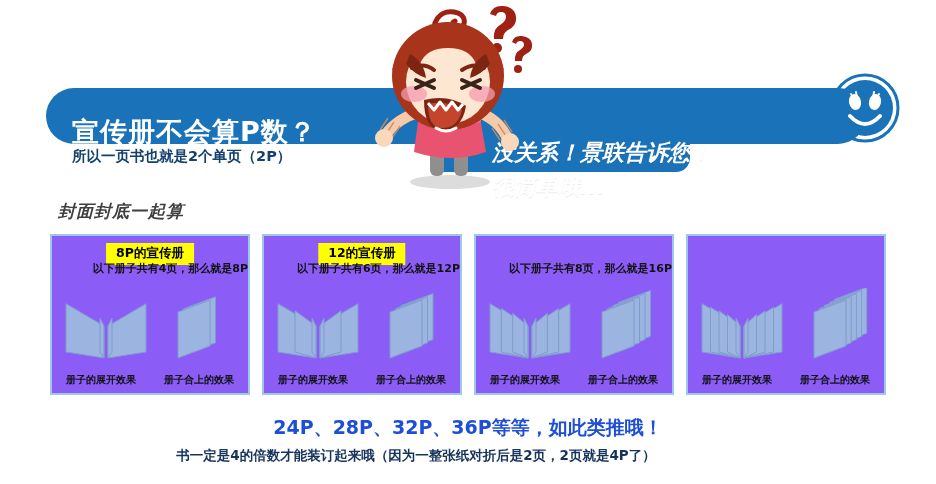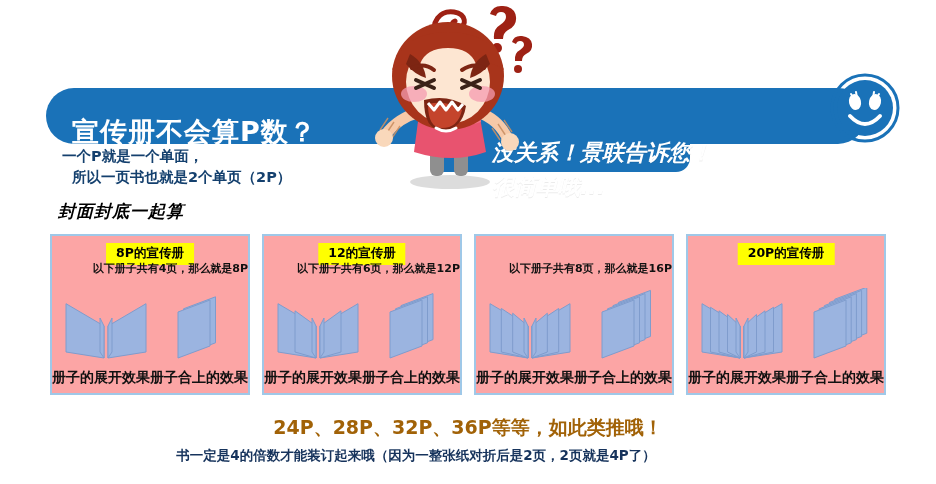--- a/index.html
+++ b/index.html
@@ -34,63 +34,63 @@
 
   .sub-note{
     position:absolute;left:62px;top:146px;width:330px;
     color:#14406e;font-size:14.5px;font-weight:bold;line-height:21px;
   }
   .sub-note span{display:block;}
   .sub-note .l2{padding-left:10px;}
 
   .section-title{
     position:absolute;left:58px;top:200px;
-    color:#000000;font-size:17px;font-weight:bold;font-style:italic;
+    color:#404040;font-size:17px;font-weight:bold;font-style:italic;
     letter-spacing:1px;white-space:nowrap;
   }
 
   
   .smiley{position:absolute;left:829px;top:72px;width:72px;height:72px;}
 
   
   .character{position:absolute;left:358px;top:2px;width:180px;height:188px;}
   .qmarks{position:absolute;left:472px;top:4px;width:70px;height:84px;}
 
   
   .cards{position:absolute;left:50px;top:234px;width:836px;height:161px;
          display:flex;gap:12px;}
   .card{
-    flex:1 1 0;border:2px solid #9fc8e8;background:#fca5a5;
+    flex:1 1 0;border:2px solid #9fc8e8;background:#8b5cf6;
     position:relative;box-sizing:border-box;
   }
   .card-title{
     position:absolute;left:50%;transform:translateX(-50%);top:7px;
     background:#ffff00;color:#000000;font-size:12.5px;font-weight:bold;
     padding:2px 10px 3px 10px;white-space:nowrap;
   }
   .card-desc{
     position:absolute;left:0;right:0;top:25px;text-align:right;
     color:#111111;font-size:11px;font-weight:bold;white-space:nowrap;
   }
   .card-art{
     position:absolute;left:0;right:0;top:48px;height:82px;
     display:flex;align-items:flex-end;justify-content:space-around;
   }
   .card-art svg{display:block;}
   .card-caps{
     position:absolute;left:0;right:0;bottom:6px;
     display:flex;justify-content:space-around;
-    color:#111111;font-size:14px;font-weight:bold;
+    color:#111111;font-size:10px;font-weight:bold;
   }
   .card-caps span{white-space:nowrap;}
 
   
   .footer-main{
     position:absolute;left:0;top:415px;width:936px;text-align:center;
-    color:#a16207;font-size:19px;font-weight:bold;white-space:nowrap;
+    color:#1d4ed8;font-size:19px;font-weight:bold;white-space:nowrap;
   }
   .footer-sub{
     position:absolute;left:0;top:447px;width:832px;text-align:center;
     color:#16335c;font-size:13.5px;font-weight:bold;white-space:nowrap;
   }
 </style>
 </head>
 <body>
 
 <div id="root">
@@ -169,21 +169,20 @@
       <path d="M104 68 q12 -8 22 -2" stroke="#7d2513" stroke-width="4" fill="none" stroke-linecap="round"></path>
 
       <path d="M66 98 q24 -6 42 6 q-4 24 -24 24 q-18 0 -18 -30 z" fill="#7d2513"></path>
       <path d="M70 102 q20 -4 34 6 q-4 18 -20 18 q-14 0 -14 -24 z" fill="#c4442c"></path>
       <path d="M70 101 l6 7 l6 -8 l6 8 l6 -8 l6 8 l5 -6" stroke="#ffffff" stroke-width="3" fill="none" stroke-linejoin="round"></path>
       <path d="M78 126 q10 6 20 0" stroke="#ffffff" stroke-width="3" fill="none" stroke-linecap="round"></path>
     </svg>
   </div>
 
   <div class="sub-note">
-    <span>一个P就是一个单面，</span>
     <span class="l2">所以一页书也就是2个单页（2P）</span>
   </div>
 
   <div class="section-title">封面封底一起算</div>
 
   <div class="cards">
 
     <div class="card">
       <div class="card-title">8P的宣传册</div>
       <div class="card-desc">以下册子共有4页，那么就是8P</div>
@@ -249,21 +248,20 @@
             <polygon points="10,24 42,12 42,58 10,70" fill="#9bb4e0" stroke="#7f9ccd" stroke-width="1" stroke-linejoin="round"></polygon>
           </svg>
       </div>
       <div class="card-caps">
         <span>册子的展开效果</span>
         <span>册子合上的效果</span>
       </div>
     </div>
 
     <div class="card">
-      <div class="card-title">20P的宣传册</div>
       <div class="card-art">
         <svg class="open-book" width="92" height="78" viewBox="0 0 92 78">
             <polygon points="44,70 44,38 6,15.7 6,64" fill="#9bb4e0" stroke="#7f9ccd" stroke-width="1" stroke-linejoin="round"></polygon>
             <polygon points="48,70 48,38 86,15.7 86,64" fill="#9bb4e0" stroke="#7f9ccd" stroke-width="1" stroke-linejoin="round"></polygon>
             <polygon points="44,70 44,38 14.5,19.275 14.5,64" fill="#9bb4e0" stroke="#7f9ccd" stroke-width="1" stroke-linejoin="round"></polygon>
             <polygon points="48,70 48,38 77.5,19.275 77.5,64" fill="#9bb4e0" stroke="#7f9ccd" stroke-width="1" stroke-linejoin="round"></polygon>
             <polygon points="44,70 44,38 23,22.85 23,64" fill="#9bb4e0" stroke="#7f9ccd" stroke-width="1" stroke-linejoin="round"></polygon>
             <polygon points="48,70 48,38 69,22.85 69,64" fill="#9bb4e0" stroke="#7f9ccd" stroke-width="1" stroke-linejoin="round"></polygon>
             <polygon points="44,70 44,38 31.5,26.425 31.5,64" fill="#9bb4e0" stroke="#7f9ccd" stroke-width="1" stroke-linejoin="round"></polygon>
             <polygon points="48,70 48,38 60.5,26.425 60.5,64" fill="#9bb4e0" stroke="#7f9ccd" stroke-width="1" stroke-linejoin="round"></polygon>

